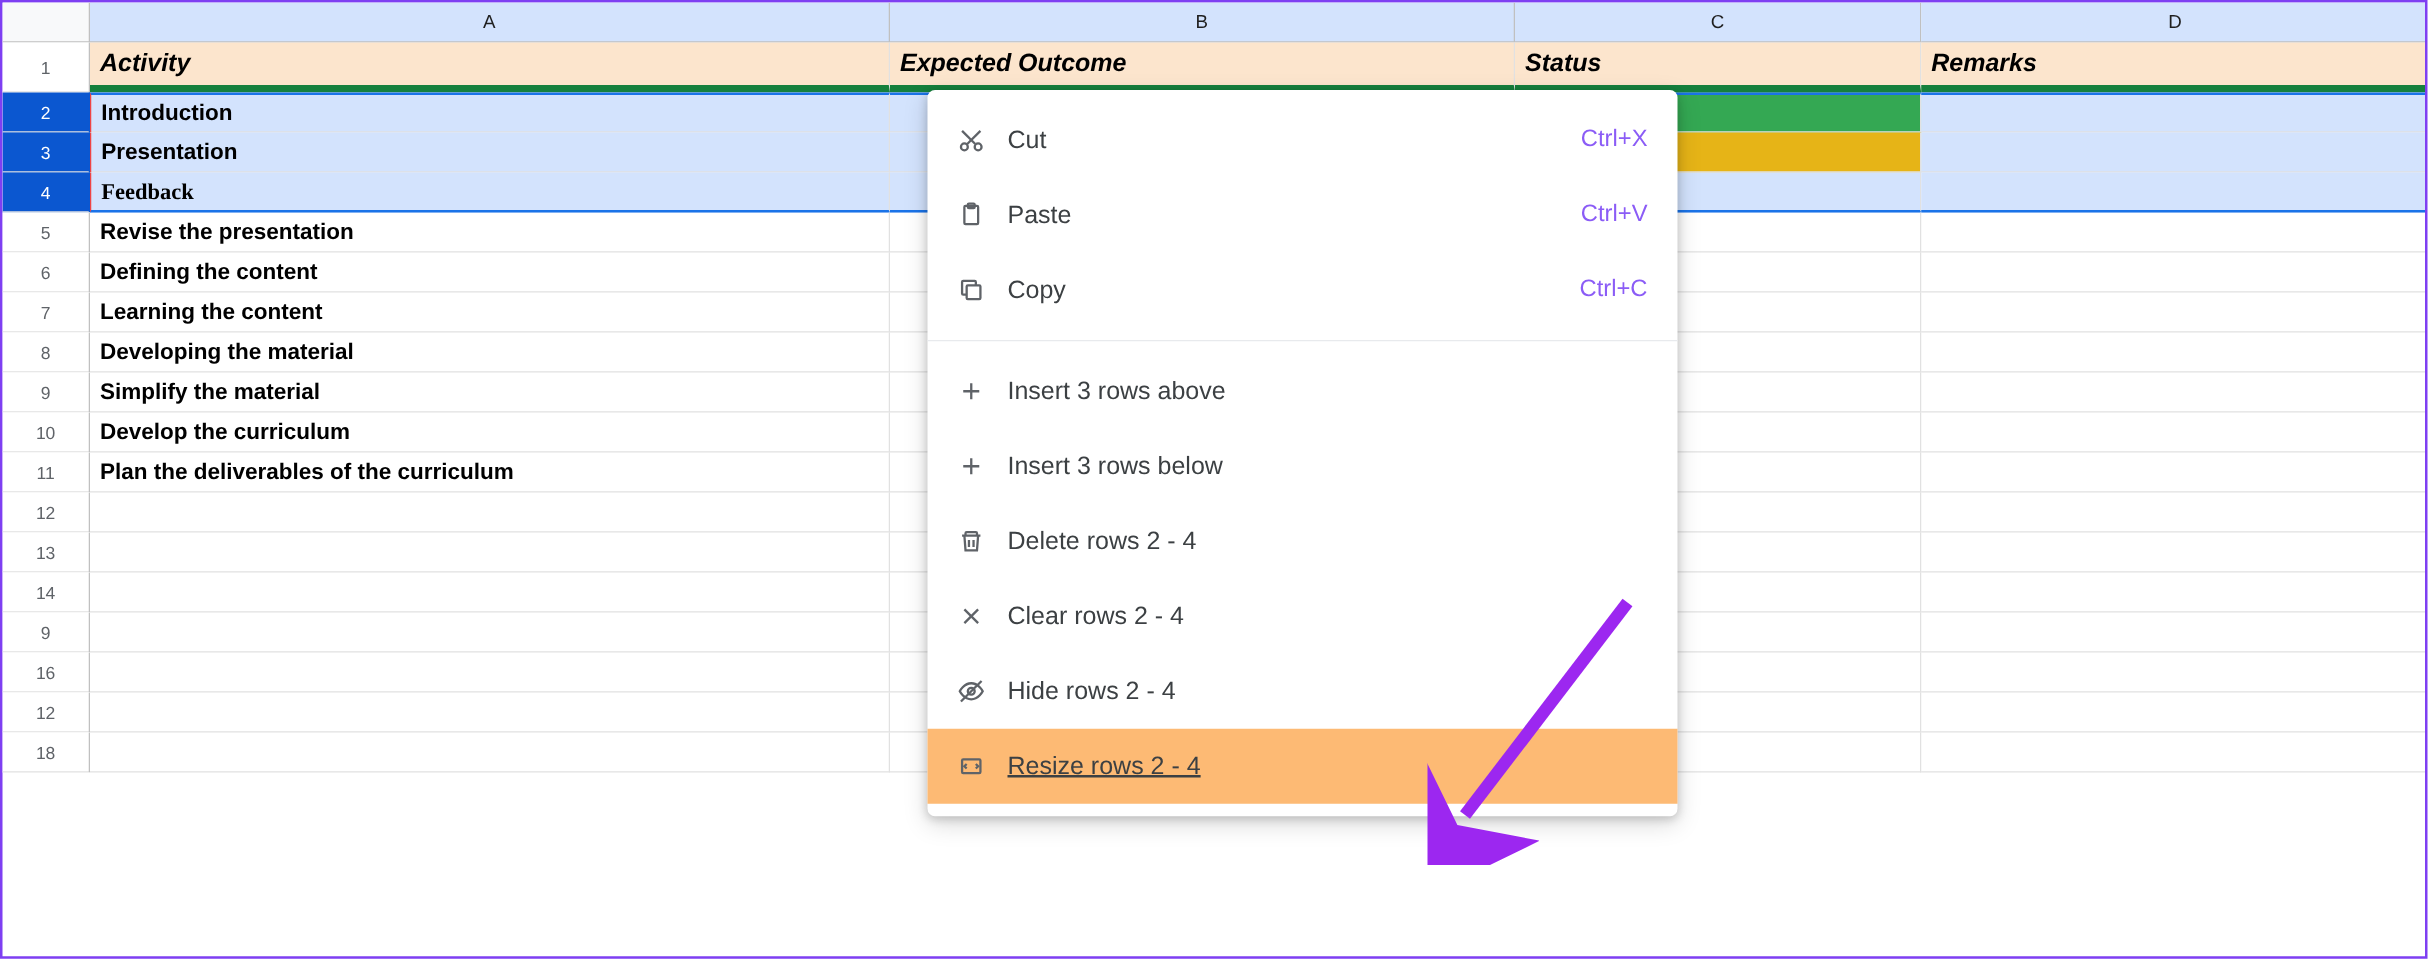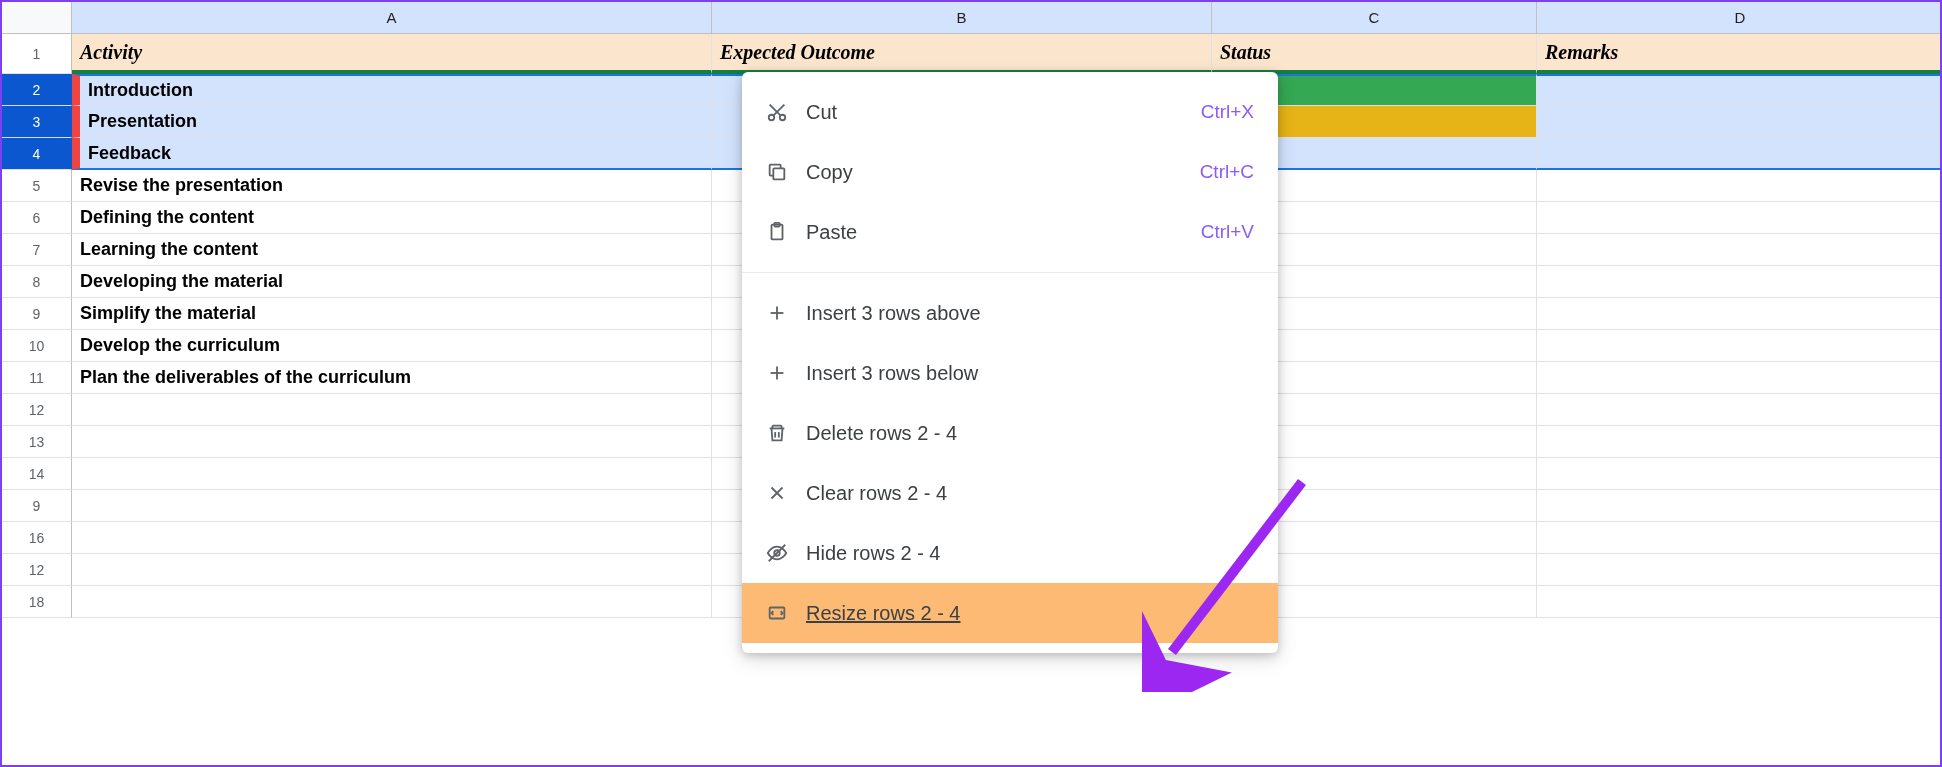--- a/index.html
+++ b/index.html
@@ -64,41 +64,40 @@
     color: #000;
   }
   .title-cell {
     background: #fce5cd;
     font-style: italic;
     font-weight: bold;
     font-size: 20px;
     height: 40px;
     padding: 0 8px;
     border-right: 1px solid #e1e1e1;
-    border-bottom: 4px solid #15803d;
-    display: flex;
-    align-items: center;
-    font-family: Liberation Serif, serif;
+    border-bottom: 6px solid #15803d;
+    display: flex;
+    align-items: center;
   }
   .selected-cell {
     background: #d3e3fd;
   }
   .selected-outline-top { border-top: 2px solid #1a73e8; }
-  .selected-outline-left { border-left: 8px solid #ef4444; }
+  .selected-outline-left { border-left: 1px solid #ef4444; }
   .selected-outline-right { border-right: 2px solid #1a73e8; }
-  .selected-outline-bottom { border-bottom: 2px solid #1a73e8; }
+  .selected-outline-bottom { border-bottom: 2px solid #1a73e8; font-family: Liberation Serif, serif; }
   .status-green { background: #34a853; }
   .status-yellow { background: #e6b417; }
 
   
   .context-menu {
     position: absolute;
     left: 740px;
     top: 70px;
-    width: 536px;
+    width: 600px;
     background: #fff;
     border-radius: 6px;
     box-shadow: 0 2px 8px rgba(0,0,0,0.18), 0 6px 20px rgba(0,0,0,0.15);
     padding: 10px 0;
     z-index: 100;
   }
   .menu-item {
     display: flex;
     align-items: center;
     height: 60px;
@@ -272,36 +271,36 @@
           <line x1="8.5" y1="15.5" x2="20" y2="4"></line>
           <line x1="15.5" y1="15.5" x2="4" y2="4"></line>
         </svg>
     </span>
     <span class="menu-label">Cut</span>
     <span class="menu-shortcut">Ctrl+X</span>
   </div>
   <div class="menu-item">
     <span class="menu-icon">
       <svg viewBox="0 0 24 24" fill="none" stroke="currentColor" stroke-width="2">
+          <rect x="6" y="4" width="12" height="16" rx="1"></rect>
+          <rect x="9" y="2" width="6" height="4" rx="1"></rect>
+        </svg>
+    </span>
+    <span class="menu-label">Paste</span>
+    <span class="menu-shortcut">Ctrl+V</span>
+  </div>
+  <div class="menu-item">
+    <span class="menu-icon">
+      <svg viewBox="0 0 24 24" fill="none" stroke="currentColor" stroke-width="2">
           <rect x="8" y="8" width="12" height="12" rx="1"></rect>
           <path d="M16 8V5a1 1 0 0 0-1-1H5a1 1 0 0 0-1 1v10a1 1 0 0 0 1 1h3"></path>
         </svg>
     </span>
     <span class="menu-label">Copy</span>
     <span class="menu-shortcut">Ctrl+C</span>
-  </div>
-  <div class="menu-item">
-    <span class="menu-icon">
-      <svg viewBox="0 0 24 24" fill="none" stroke="currentColor" stroke-width="2">
-          <rect x="6" y="4" width="12" height="16" rx="1"></rect>
-          <rect x="9" y="2" width="6" height="4" rx="1"></rect>
-        </svg>
-    </span>
-    <span class="menu-label">Paste</span>
-    <span class="menu-shortcut">Ctrl+V</span>
   </div>
 
   <div class="menu-divider"></div>
 
   <div class="menu-item">
     <span class="menu-icon">
       <svg viewBox="0 0 24 24" fill="none" stroke="currentColor" stroke-width="2">
           <line x1="12" y1="5" x2="12" y2="19"></line>
           <line x1="5" y1="12" x2="19" y2="12"></line>
         </svg>

